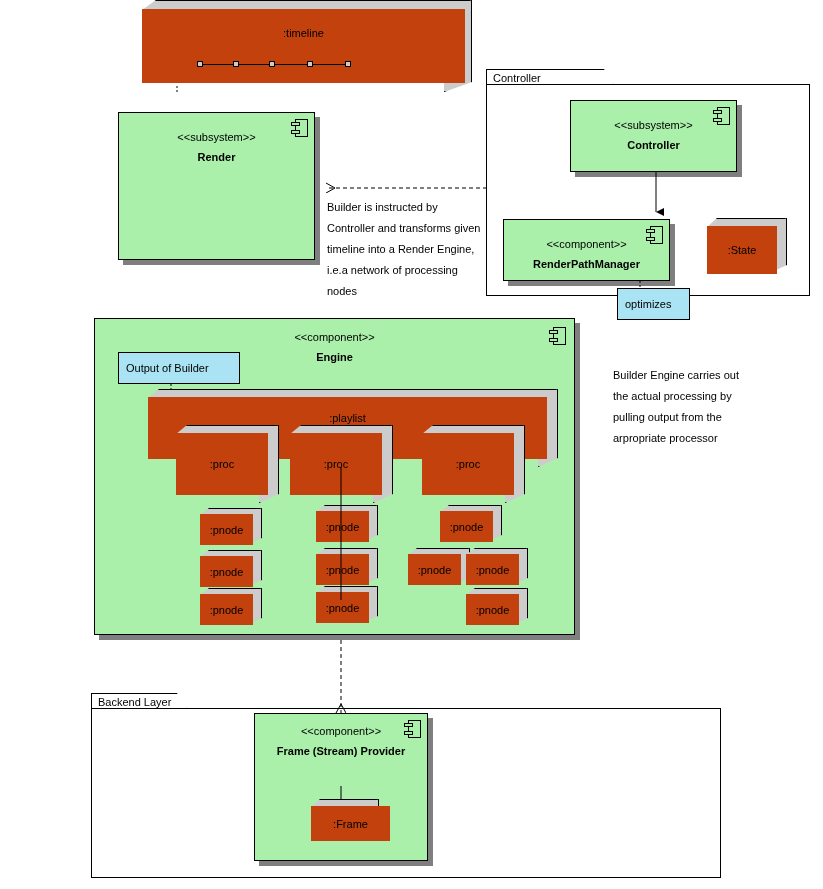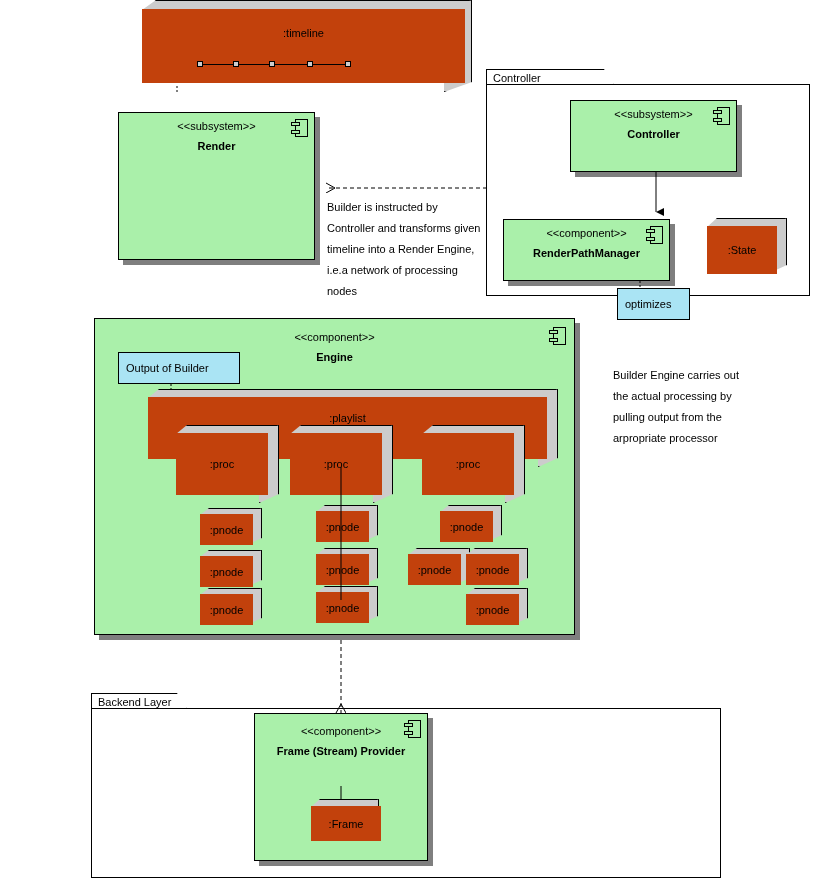--- a/index.html
+++ b/index.html
@@ -80,21 +80,21 @@
     border: 1px solid #000;
     background: #aaf0aa;
   }
   .comp-shadow {
     position: absolute;
     background: #7f7f7f;
   }
   .comp-label {
     text-align: center;
     font-size: 11px;
-    margin-top: 7px;
+    margin-top: 18px;
   }
   .comp-name {
     text-align: center;
     font-size: 11px;
     font-weight: bold;
     margin-top: 8px;
   }
   
   .comp-icon {
     position: absolute;
@@ -385,21 +385,21 @@
     <div class="comp-icon" style="right:6px; top:6px;">
       <div class="body"></div>
         <div class="tab1"></div>
         <div class="tab2"></div>
     </div>
   </div>
 
   <div class="cube" style="left:311px; top:799px; width:68px; height:42px;">
     <div class="topface" style="left:0px; top:0px; width:68px; height:8px; clip-path:polygon(9px 0, 68px 0, 59px 8px, 0 8px);"></div>
     <div class="sideface" style="left:51px; top:0px; width:17px; height:42px; clip-path:polygon(17px 0, 17px 34px, 0 42px, 0 8px);"></div>
-    <div class="front" style="left:0px; top:7px; width:70px; height:35px;">
+    <div class="front" style="left:0px; top:7px; width:79px; height:35px;">
       <span>:Frame</span>
     </div>
   </div>
 
   <svg class="overlay" viewBox="0 0 823 889">
     <defs>
       <marker id="openArrowL" markerWidth="12" markerHeight="12" refX="10" refY="5" orient="auto" markerUnits="userSpaceOnUse">
         <path d="M10,0 L1,5 L10,10" fill="none" stroke="#000" stroke-width="1"></path>
       </marker>
       <marker id="openArrowD" markerWidth="12" markerHeight="12" refX="10" refY="5" orient="auto" markerUnits="userSpaceOnUse">

